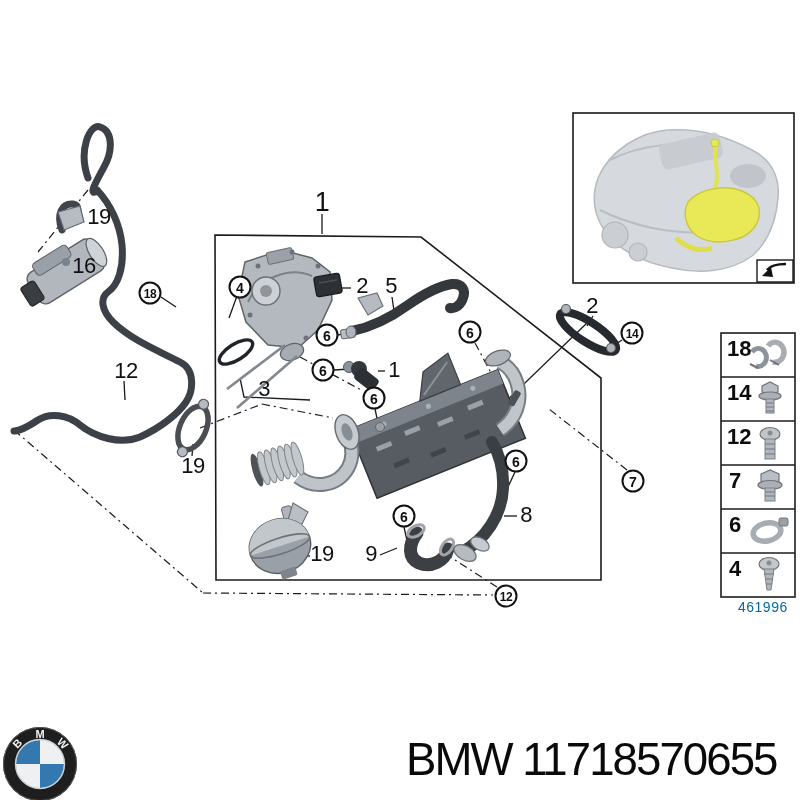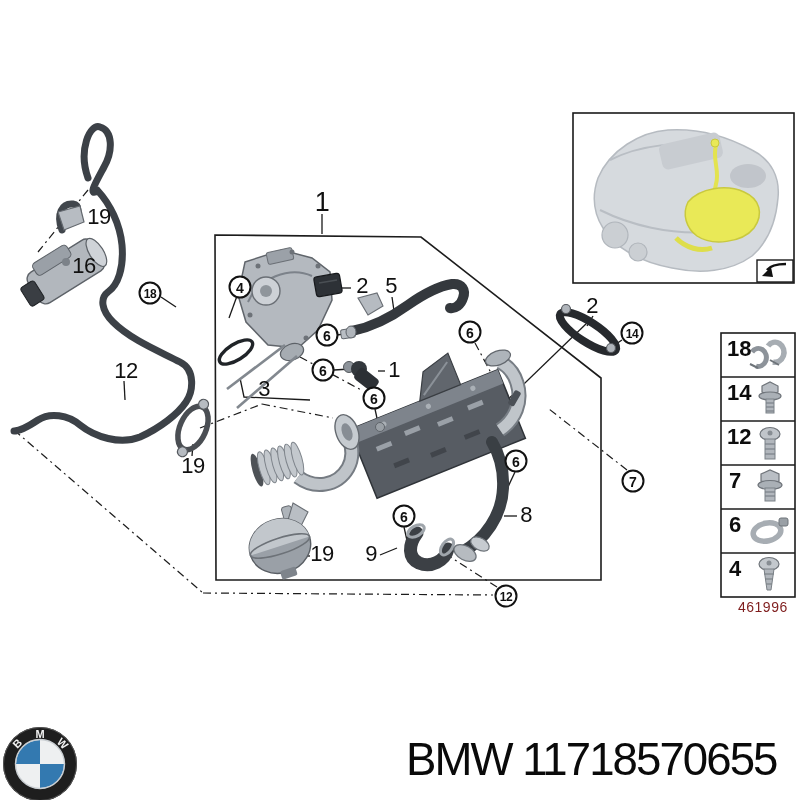--- a/index.html
+++ b/index.html
@@ -18,21 +18,21 @@
     position:absolute;width:23px;height:23px;transform:translate(-50%,-50%);
     border:2px solid #121212;border-radius:50%;background:#ffffff;
     display:flex;align-items:center;justify-content:center;
     font-weight:700;font-size:14px;color:#101010;line-height:1;box-sizing:border-box;
   }
   .co-circle.two{font-size:12px;letter-spacing:-0.5px;}
   .panel-num{
     position:absolute;font-weight:700;font-size:22px;color:#0d0d0d;line-height:1;
   }
   .img-num{
-    position:absolute;font-size:14px;color:#7f1d1d;letter-spacing:0.5px;line-height:1;
+    position:absolute;font-size:14px;color:#0369a1;letter-spacing:0.5px;line-height:1;
   }
   .footer-title{
     position:absolute;left:406px;top:735px;font-size:47px;color:#0a0a0a;
     letter-spacing:-2px;white-space:nowrap;line-height:1;
     transform:scaleX(0.97);transform-origin:left top;
   }
 </style>
 </head>
 <body>
 

